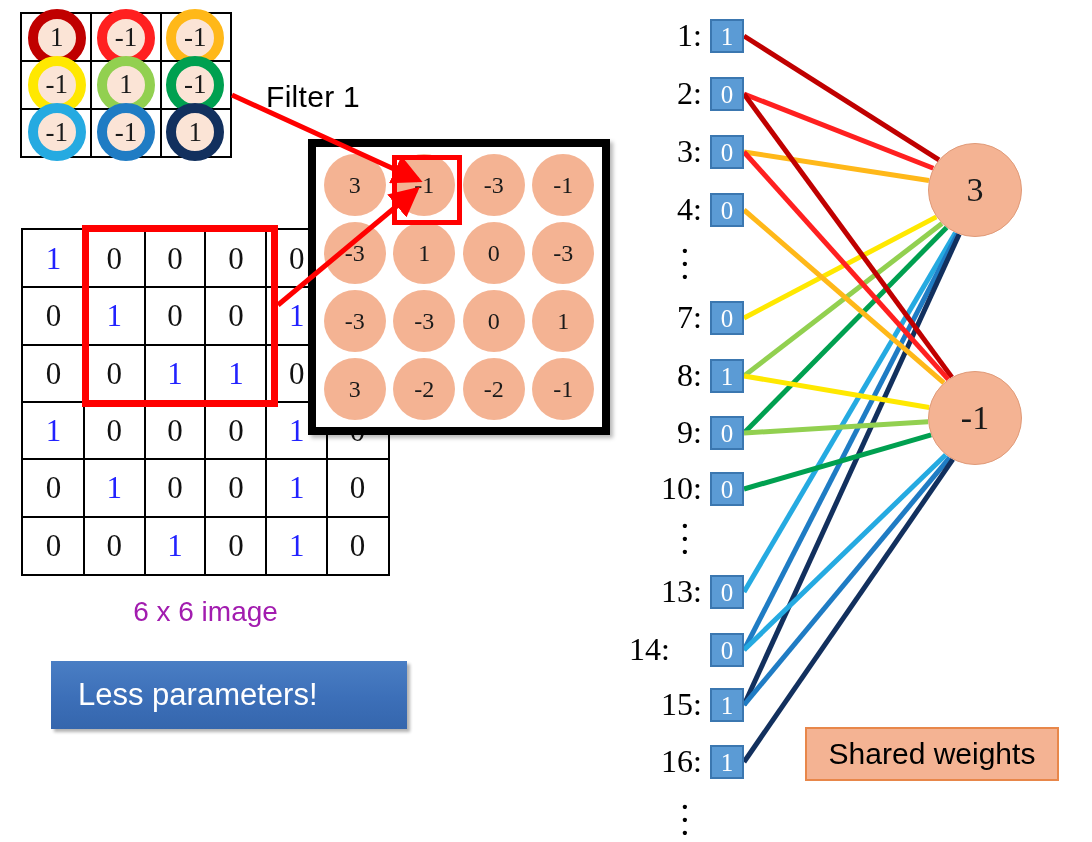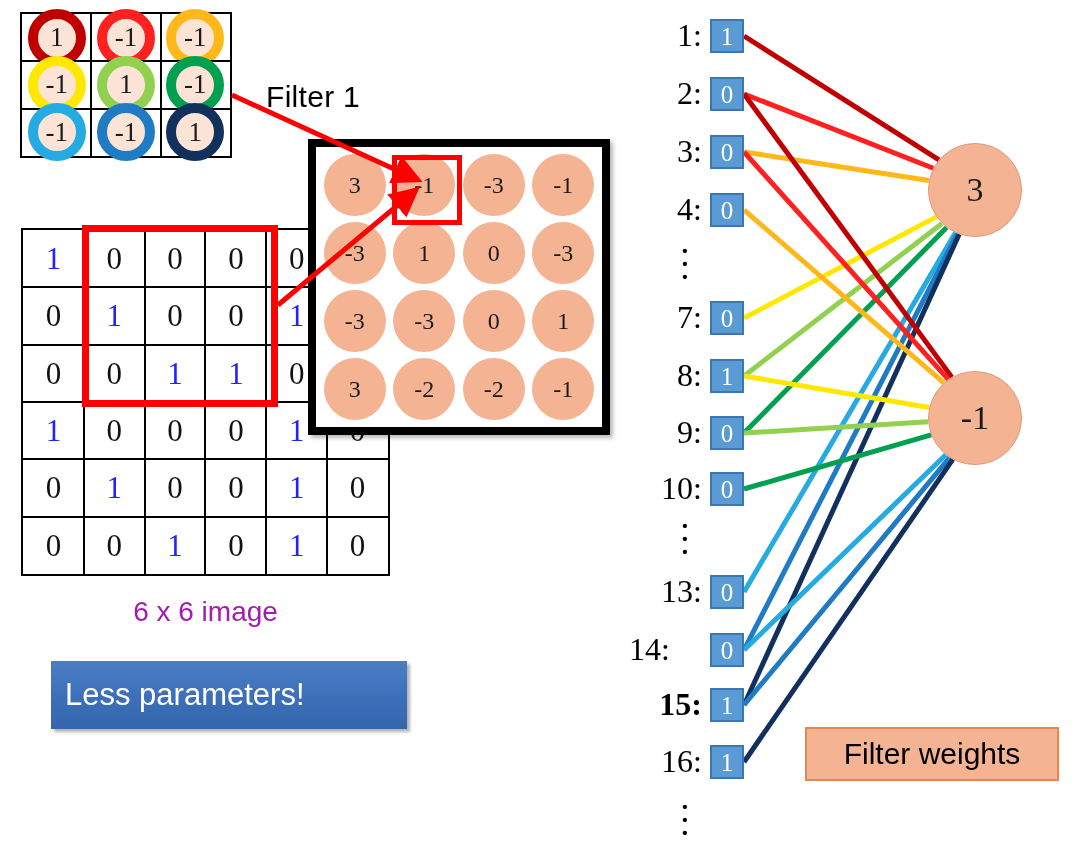--- a/index.html
+++ b/index.html
@@ -151,21 +151,21 @@
     z-index: 4;
   }
 
   
   .blue-box {
     background: linear-gradient(180deg, #4a7ec4 0%, #3c6fb8 55%, #3566ad 100%);
     color: #ffffff;
     font-size: 31px;
     display: flex;
     align-items: center;
-    padding-left: 14px;
+    padding-left: 27px;
     box-sizing: border-box;
     box-shadow: 3px 3px 3px rgba(0,0,0,0.30);
   }
   #box-less { left: 51px; top: 661px; width: 356px; height: 68px; }
   #box-even-less { left: 51px; top: 752px; width: 443px; height: 68px; }
 
   
   #nn-svg { left: 0; top: 0; width: 1092px; height: 842px; z-index: 2; pointer-events: none; }
 
   .nn-label {
@@ -420,26 +420,26 @@
       <div class="nn-label" style="left: 622px; top: 359px;">8:</div>
       <div class="nn-node" style="left: 710px; top: 359px;">1</div>
       <div class="nn-label" style="left: 622px; top: 416px;">9:</div>
       <div class="nn-node" style="left: 710px; top: 416px;">0</div>
       <div class="nn-label" style="left: 622px; top: 472px;">10:</div>
       <div class="nn-node" style="left: 710px; top: 472px;">0</div>
       <div class="nn-label" style="left: 622px; top: 575px;">13:</div>
       <div class="nn-node" style="left: 710px; top: 575px;">0</div>
       <div class="nn-label" style="left: 590px; top: 633px;">14:</div>
       <div class="nn-node" style="left: 710px; top: 633px;">0</div>
-      <div class="nn-label" style="left: 622px; top: 688px; font-weight: bold;">15:</div>
+      <div class="nn-label" style="left: 622px; top: 688px;">15:</div>
       <div class="nn-node" style="left: 710px; top: 688px;">1</div>
       <div class="nn-label" style="left: 622px; top: 745px;">16:</div>
       <div class="nn-node" style="left: 710px; top: 745px;">1</div>
       <div class="nn-dots" style="left: 678px; top: 244px; font-size: 15px; line-height: 13px;">•<br>•<br>•</div>
       <div class="nn-dots" style="left: 678px; top: 519px; font-size: 15px; line-height: 13px;">•<br>•<br>•</div>
       <div class="nn-dots" style="left: 678px; top: 800px; font-size: 15px; line-height: 13px;">•<br>•<br>•</div>
       <div class="nn-out" style="left: 928px; top: 143px;">3</div>
       <div class="nn-out" style="left: 928px; top: 371px;">-1</div>
     </div>
 
-  <div class="abs" id="shared-weights">Filter weights</div>
+  <div class="abs" id="shared-weights">Shared weights</div>
 
 </div>
 
 </body></html>

